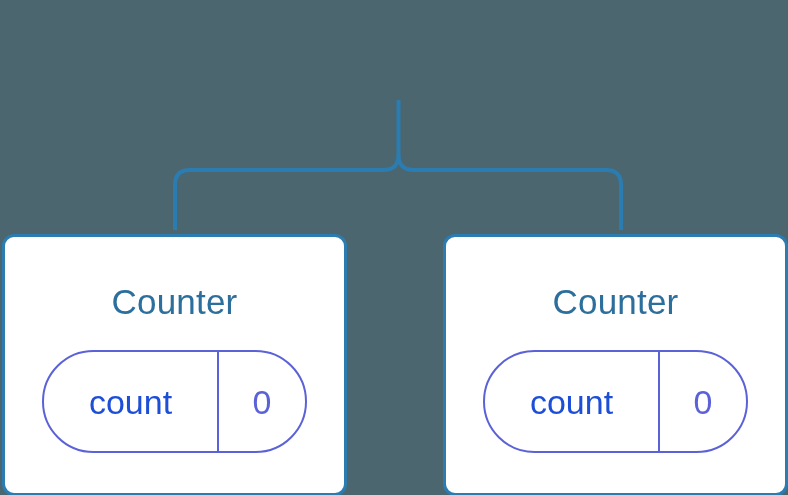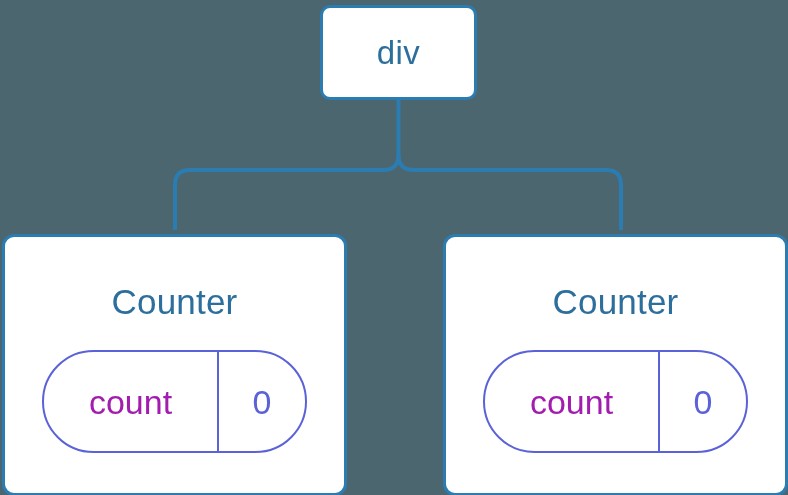--- a/index.html
+++ b/index.html
@@ -89,21 +89,21 @@
     align-items: stretch;
     background: transparent;
   }
   .pill-key {
     flex: 0 0 173px;
     display: flex;
     align-items: center;
     justify-content: center;
     border-right: 2px solid #5b62d8;
     font-size: 34px;
-    color: #a21caf;
+    color: #1d4ed8;
     line-height: 1;
   }
   .pill-value {
     flex: 1 1 auto;
     display: flex;
     align-items: center;
     justify-content: center;
     font-size: 34px;
     color: #5b62d8;
     line-height: 1;
@@ -116,23 +116,20 @@
 
   <svg id="connectors" viewBox="0 0 788 495" width="788" height="495" xmlns="http://www.w3.org/2000/svg">
 
     <path d="M 398.5 100 L 398.5 155" fill="none" stroke="#2b7cb0" stroke-width="4" stroke-linecap="butt"></path>
 
     <path d="M 398.5 155 Q 398.5 170 383 170 L 190 170 Q 175 170 175 185 L 175 230" fill="none" stroke="#2b7cb0" stroke-width="4" stroke-linecap="butt"></path>
 
     <path d="M 398.5 155 Q 398.5 170 414 170 L 606 170 Q 621 170 621 185 L 621 230" fill="none" stroke="#2b7cb0" stroke-width="4" stroke-linecap="butt"></path>
   </svg>
 
-  <div class="root-node">
-    <span class="root-label">div</span>
-  </div>
 
   <div class="child-card left">
     <span class="card-title">Counter</span>
     <div class="state-pill">
       <span class="pill-key">count</span>
       <span class="pill-value">0</span>
     </div>
   </div>
 
   <div class="child-card right">

